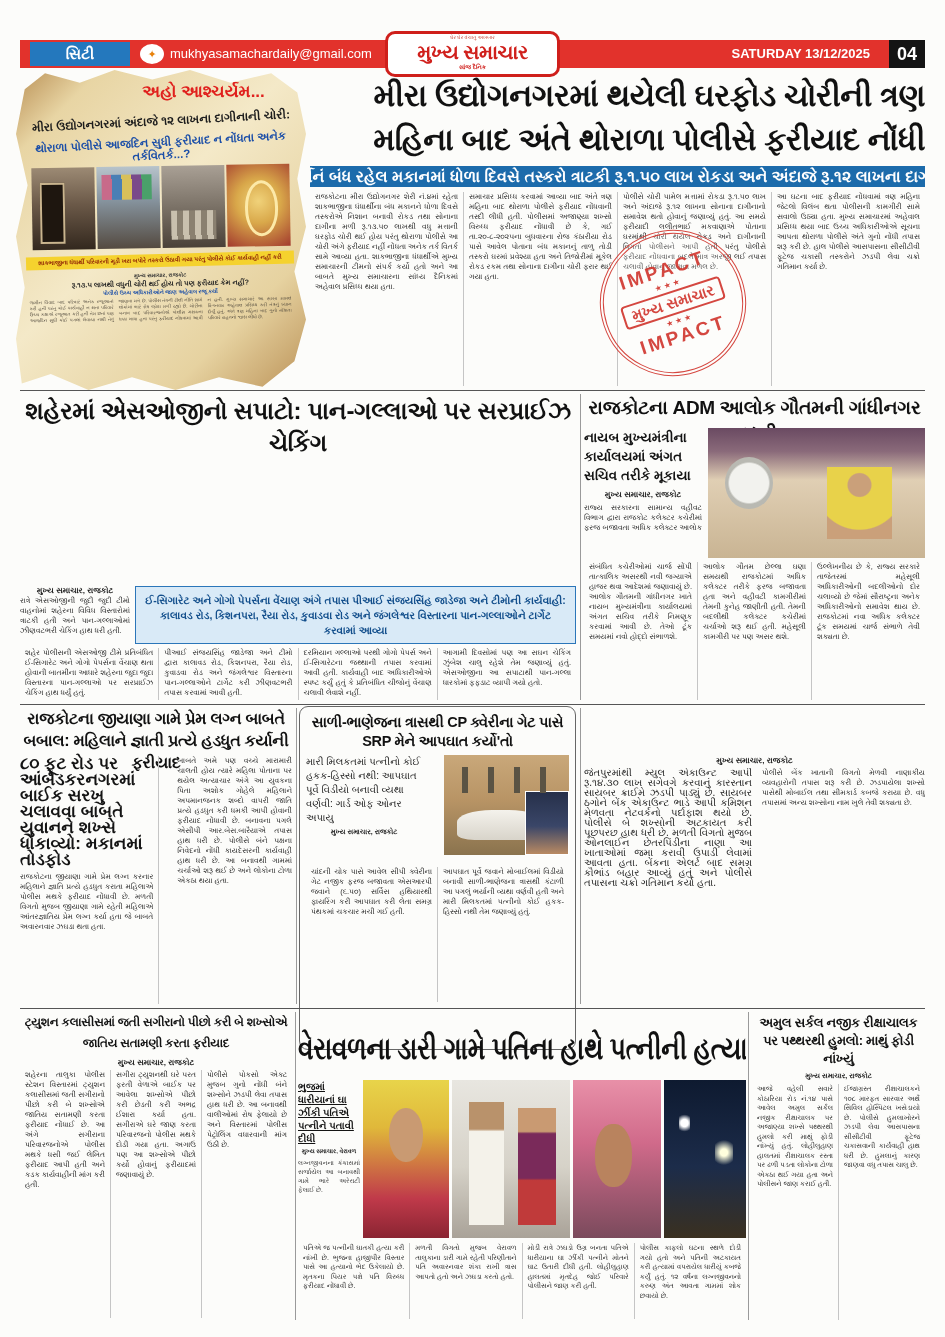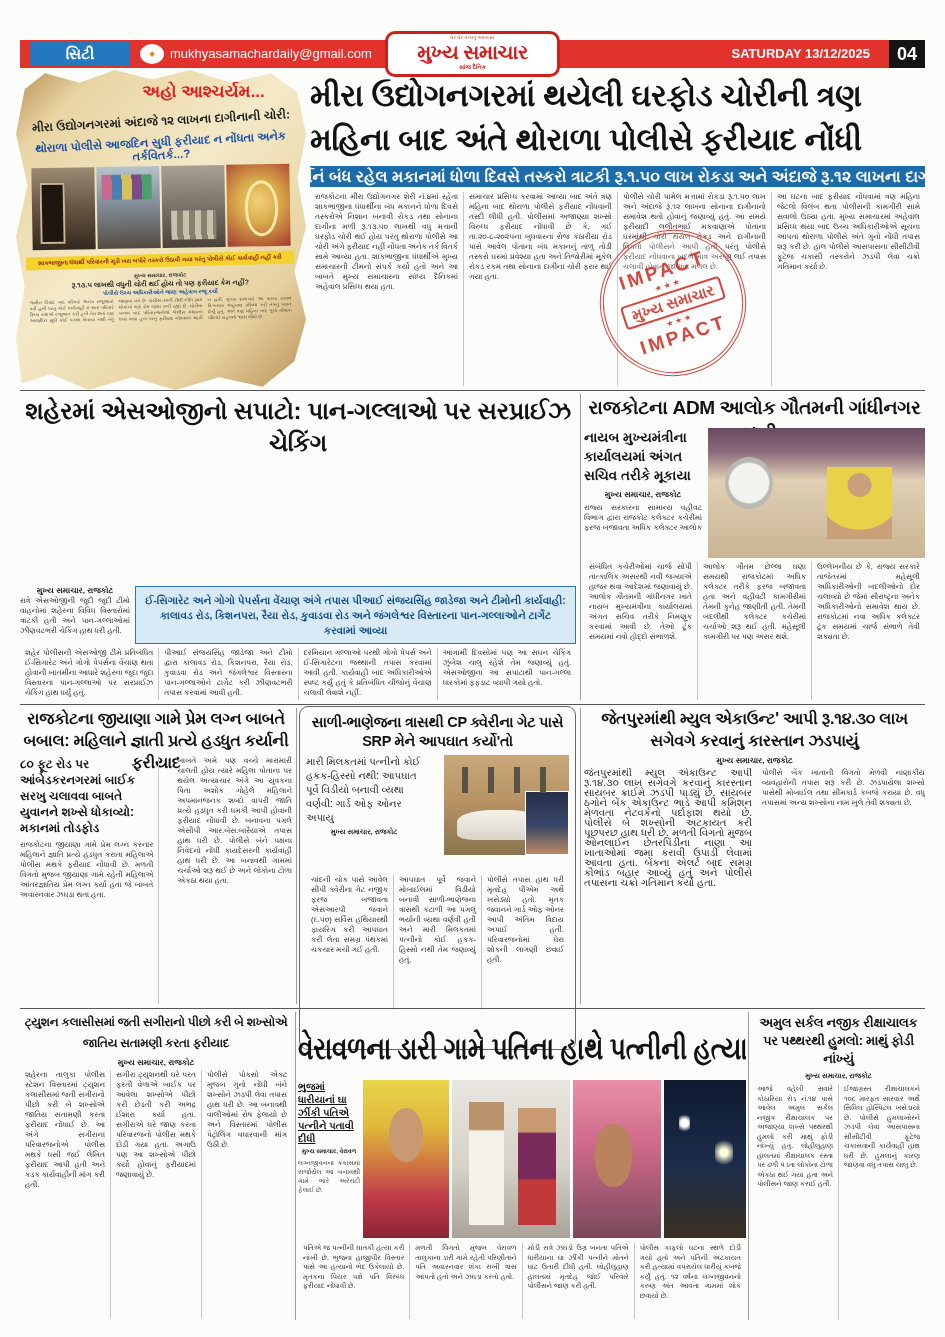--- a/index.html
+++ b/index.html
@@ -37,21 +37,21 @@
   .teaser-photos{position:absolute;left:16px;top:96px;width:258px;height:82px;display:flex;gap:2px;transform:rotate(-1deg);}
   .teaser-photos .ph{flex:1;}
   .ystrip{position:absolute;left:10px;top:184px;width:268px;height:13px;background:#f5d22e;transform:rotate(-1.5deg);
           color:#8c1d04;font-weight:bold;font-size:6px;display:flex;align-items:center;justify-content:center;white-space:nowrap;overflow:hidden;}
   .clip{position:absolute;left:14px;top:202px;width:262px;height:108px;transform:rotate(-1deg);}
   .clip-byline{font-size:5.5px;font-weight:bold;text-align:center;color:#333;}
   .clip-head{font-size:7px;font-weight:bold;text-align:center;color:#222;line-height:9px;}
   .clip-sub{font-size:5.5px;font-weight:bold;text-align:center;color:#1c4fa8;line-height:8px;margin-bottom:2px;}
   .clip-cols{columns:3;column-gap:5px;font-size:4.6px;line-height:6px;color:#4a4338;text-align:justify;height:80px;overflow:hidden;}
   
-  .lead-hl{position:absolute;left:310px;top:74px;width:615px;text-align:left;color:#111;
+  .lead-hl{position:absolute;left:310px;top:74px;width:615px;text-align:right;color:#111;
            font-weight:bold;font-size:31px;line-height:44px;letter-spacing:-0.5px;}
   .lead-strip{position:absolute;left:310px;top:166px;width:615px;height:21px;background:#1c6bab;color:#fff;
               font-weight:bold;font-size:16px;display:flex;align-items:center;justify-content:center;white-space:nowrap;overflow:hidden;}
   .lead-body{position:absolute;left:310px;top:192px;width:615px;height:194px;display:flex;}
   .bcol{flex:1;padding:0 5px;font-size:7.5px;line-height:10px;text-align:justify;color:#222;overflow:hidden;}
   .bcol + .bcol{border-left:1px solid #c5c5c5;}
   .stamp{position:absolute;left:600px;top:230px;width:138px;height:138px;border:4px double #d23a32;border-radius:50%;
          transform:rotate(-18deg);display:flex;flex-direction:column;align-items:center;justify-content:center;
          color:#d23a32;background:rgba(255,255,255,0.25);opacity:.93;}
   .stamp .imp{font-weight:bold;font-size:19px;letter-spacing:3px;}
@@ -114,32 +114,32 @@
   .adm-left{width:118px;}
   .adm-sub{font-size:13.5px;line-height:19px;}
   .adm-left .byline{margin-top:5px;}
   .adm-intro{font-size:7.5px;line-height:10px;text-align:justify;margin-top:3px;overflow:hidden;height:28px;}
   .adm-photo{flex:1;}
   .adm-body{position:absolute;left:584px;top:562px;width:341px;height:138px;display:flex;}
   
   .jiy-hl{position:absolute;left:20px;top:708px;width:272px;font-size:16px;line-height:22px;}
   .jiy-row{position:absolute;left:20px;top:756px;width:272px;height:248px;display:flex;}
   .jiy-c1{width:50%;padding-right:5px;}
-  .jiy-sub{font-size:12px;line-height:16px;margin-bottom:4px;}
+  .jiy-sub{font-size:17px;line-height:16px;margin-bottom:4px;}
   .jiy-c1 .txt,.jiy-c2{font-size:7.5px;line-height:10px;text-align:justify;color:#222;overflow:hidden;}
   .jiy-c2{width:50%;padding-left:18px;border-left:1px solid #c5c5c5;box-sizing:border-box;}
   
   .srp{position:absolute;left:299px;top:706px;width:277px;height:344px;border:1.5px solid #666;border-radius:9px;
        padding:6px;box-sizing:border-box;}
   .srp-hl{font-size:14.5px;line-height:19px;}
   .srp-row{display:flex;gap:22px;margin-top:4px;height:100px;}
   .srp-left{width:116px;}
   .srp-sub{font-size:10px;line-height:14px;color:#222;}
   .srp-photo{flex:1;}
-  .srp-body{display:flex;height:135px;margin-top:20px;}
+  .srp-body{display:flex;height:135px;margin-top:12px;}
   
   .jet-hl{position:absolute;left:584px;top:708px;width:341px;font-size:16px;line-height:22px;}
   .jet-byline{position:absolute;left:584px;top:756px;width:341px;}
   .jet-row{position:absolute;left:584px;top:768px;width:341px;height:236px;display:flex;gap:6px;}
   .jet-c1{width:168px;font-size:10px;line-height:10px;text-align:justify;overflow:hidden;}
   .jet-c2{flex:1;display:flex;gap:4px;}
   .jet-photo{height:112px;}
   .jet-txt{flex:1;font-size:7.5px;line-height:10px;text-align:justify;overflow:hidden;}
   
   .tui-hl{position:absolute;left:20px;top:1012px;width:272px;font-size:12px;line-height:21px;}
@@ -278,25 +278,23 @@
         <div class="srp-sub">મારી મિલકતમાં પત્નીનો કોઈ હકક-હિસ્સો નથી: આપઘાત પૂર્વે વિડીયો બનાવી વ્યથા વર્ણવી: ગાર્ડ ઓફ ઓનર અપાયુ</div>
         <div class="byline" style="font-size:7px;margin-top:3px;">મુખ્ય સમાચાર, રાજકોટ</div>
       </div>
       <div class="ph ph-honor srp-photo">
         <div class="inset-officer"></div>
       </div>
     </div>
     <div class="srp-body">
       <div class="bcol">ચાંદની ચોક પાસે આવેલ સીપી ક્વેરીના ગેટ નજીક ફરજ બજાવતા એસઆરપી જવાને (૬.૫૦) સર્વિસ હથિયારથી ફાયરિંગ કરી આપઘાત કરી લેતા સમગ્ર પંથકમાં ચકચાર મચી ગઈ હતી.</div>
       <div class="bcol">આપઘાત પૂર્વે જવાને મોબાઈલમાં વિડીયો બનાવી સાળી-ભાણેજના ત્રાસથી કંટાળી આ પગલું ભર્યાની વ્યથા વર્ણવી હતી અને મારી મિલકતમાં પત્નીનો કોઈ હકક-હિસ્સો નથી તેમ જણાવ્યું હતું.</div>
-      <div class="bcol">પોલીસે તપાસ હાથ ધરી મૃતદેહ પીએમ અર્થે ખસેડ્યો હતો. મૃતક જવાનને ગાર્ડ ઓફ ઓનર આપી અંતિમ વિદાય અપાઈ હતી. પરિવારજનોમાં ઘેરા શોકની લાગણી છવાઈ હતી.</div>
-    </div>
-  </div>
-
-  <div class="jet-hl headline">જેતપુરમાંથી મ્યુલ એકાઉન્ટ' આપી રૂ.૧૪.૩૦ લાખ સગેવગે કરવાનું કારસ્તાન ઝડપાયું</div>
+    </div>
+  </div>
+
   <div class="jet-byline byline">મુખ્ય સમાચાર, રાજકોટ</div>
   <div class="jet-row">
     <div class="jet-c1">જેતપુરમાંથી મ્યુલ એકાઉન્ટ આપી રૂ.૧૪.૩૦ લાખ સગેવગે કરવાનું કારસ્તાન સાયબર ક્રાઈમે ઝડપી પાડ્યું છે. સાયબર ઠગોને બેંક એકાઉન્ટ ભાડે આપી કમિશન મેળવતા નેટવર્કનો પર્દાફાશ થયો છે. પોલીસે બે શખ્સોની અટકાયત કરી પૂછપરછ હાથ ધરી છે. મળતી વિગતો મુજબ ઓનલાઈન છેતરપિંડીના નાણા આ ખાતાઓમાં જમા કરાવી ઉપાડી લેવામાં આવતા હતા. બેંકના એલર્ટ બાદ સમગ્ર કૌભાંડ બહાર આવ્યું હતું અને પોલીસે તપાસના ચક્રો ગતિમાન કર્યા હતા.</div>
     <div class="jet-c2">
       <div class="ph ph-mugs jet-photo"></div>
       <div class="jet-txt">પોલીસે બેંક ખાતાની વિગતો મેળવી નાણાકીય વ્યવહારોની તપાસ શરૂ કરી છે. ઝડપાયેલા શખ્સો પાસેથી મોબાઈલ તથા સીમકાર્ડ કબજે કરાયા છે. વધુ તપાસમાં અન્ય શખ્સોના નામ ખુલે તેવી શક્યતા છે.</div>
     </div>
   </div>
 
   <div class="hrule" style="left:20px;top:1008px;width:905px;"></div>

